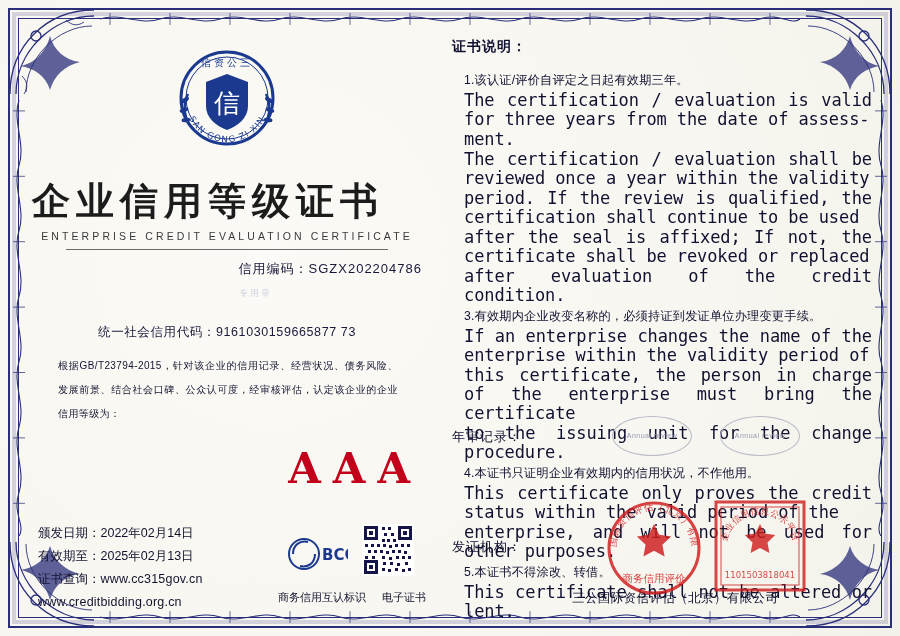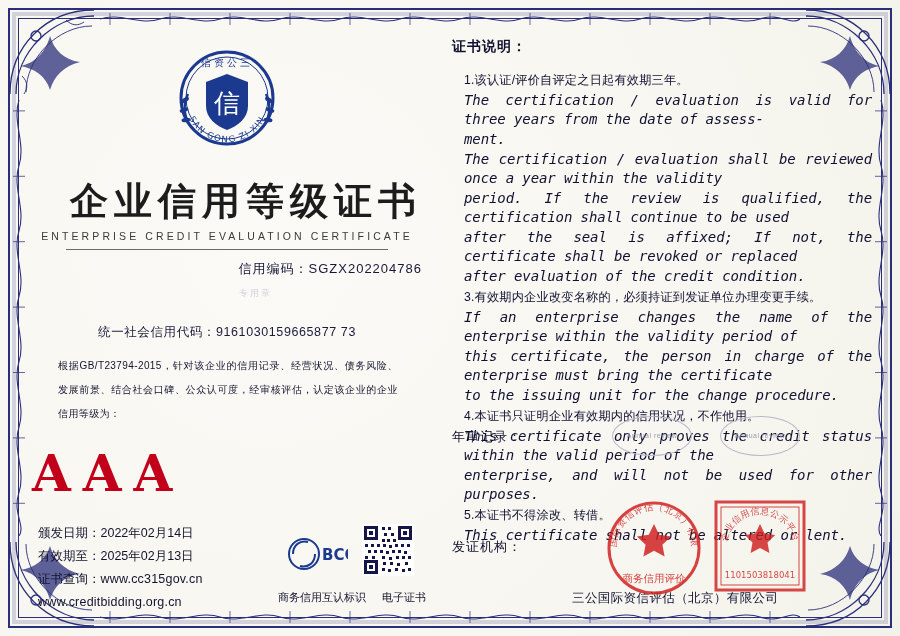--- a/index.html
+++ b/index.html
@@ -58,21 +58,21 @@
 
   
   .emblem{
     position:absolute;left:116px;top:6px;width:158px;height:122px;
   }
   .emblem svg{width:100%;height:100%;display:block;}
 
   
   .main-title{
     position:absolute;left:0;top:142px;width:390px;
-    text-align:right;
+    text-align:left;
     font-family:"DejaVu Serif", serif;
     font-weight:bold;
     font-size:38px;
     letter-spacing:6px;
     color:#1c1c1c;
     white-space:nowrap;
   }
   .sub-title{
     position:absolute;left:0;top:196px;width:390px;
     text-align:center;
@@ -107,24 +107,24 @@
     white-space:nowrap;
   }
   .body-text{
     position:absolute;left:26px;top:320px;width:340px;
     font-size:10px;line-height:24px;color:#13132f;
     letter-spacing:.4px;
     text-align:justify;
   }
   .grade{
     position:absolute;left:0;top:410px;width:390px;
-    text-align:left;
+    text-align:right;
     font-family:"DejaVu Serif", serif;
     font-weight:bold;
-    font-size:50px;
+    font-size:42px;
     letter-spacing:12px;
     color:#c2001a;
     white-space:nowrap;
   }
 
   
   .meta{
     position:absolute;left:6px;top:488px;width:250px;
     font-size:12.5px;color:#13132f;line-height:23px;
   }
@@ -147,21 +147,21 @@
     position:absolute;left:330px;top:490px;width:52px;height:52px;
   }
 
   
   .r-title{
     font-size:14px;color:#101030;font-weight:bold;letter-spacing:1px;
     margin-bottom:14px;
   }
   .r-block{font-size:11.6px;line-height:19.5px;color:#101030;text-align:justify;}
   .r-cn{font-size:12.2px;line-height:20px;letter-spacing:.2px;}
-  .r-en{font-family:"DejaVu Sans Mono", monospace;font-size:14px;line-height:19px;letter-spacing:-0.1px;font-style:italic;}
+  .r-en{font-family:"DejaVu Sans Mono", monospace;font-size:17px;line-height:19px;letter-spacing:-0.1px;}
   .r-block p{margin:0 0 1px 12px;}
 
   .annual{
     position:absolute;left:0;top:390px;width:420px;
     font-size:13px;color:#101030;letter-spacing:1px;
   }
   .oval{
     position:absolute;width:78px;height:38px;border:1px solid #b9b9c9;
     border-radius:50%;
     font-size:7px;color:#9a9ab0;text-align:center;line-height:38px;

